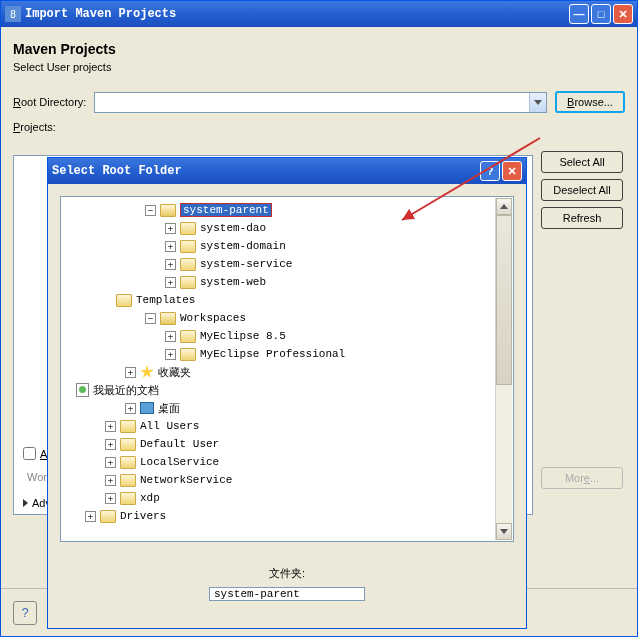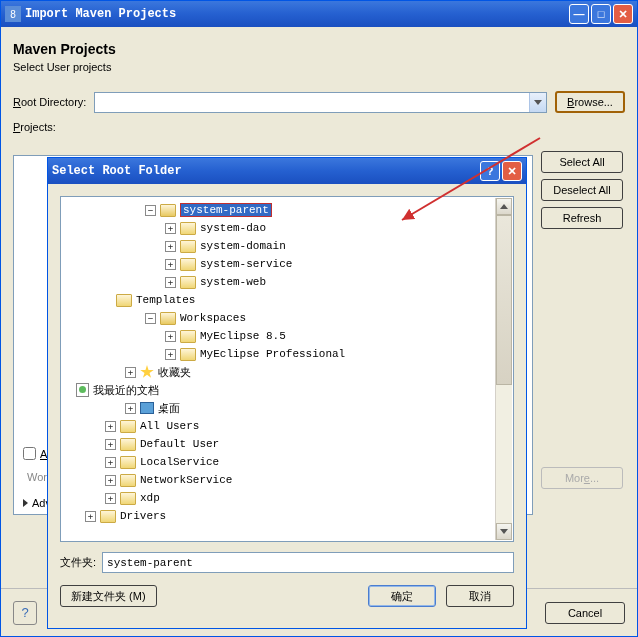--- a/index.html
+++ b/index.html
@@ -17,21 +17,21 @@
 .main-content { padding: 14px 12px; }
 .main-heading { font-size: 14px; font-weight: bold; margin-bottom: 4px; }
 .main-sub { font-size: 11px; margin-bottom: 18px; }
 .form-row { display: flex; align-items: center; margin-bottom: 8px; }
 .form-label { font-size: 11px; }
 .underline { text-decoration: underline; }
 .combo { flex: 1; height: 21px; border: 1px solid #7f9db9; background: white; margin: 0 8px; display: flex; }
 .combo-input { flex: 1; border: none; padding: 0 4px; font-size: 11px; }
 .combo-btn { width: 17px; background: linear-gradient(#e8f0fb, #c5d9f3); border-left: 1px solid #acc4e6; display: flex; align-items: center; justify-content: center; cursor: pointer; }
 .btn { height: 22px; padding: 0 10px; font-size: 11px; background: #ece9d8; border: 1px solid #404040; border-radius: 3px; cursor: pointer; min-width: 70px; }
-.browse-btn { border: 2px solid #a16207; }
+.browse-btn { border: 2px solid #0ea5e9; }
 .side-btns { position: absolute; right: 14px; top: 150px; display: flex; flex-direction: column; gap: 6px; }
 .side-btns .btn { min-width: 82px; }
 .projects-box { position: absolute; left: 12px; top: 154px; width: 520px; height: 360px; background: white; border: 1px solid #7f9db9; }
 .check-row { position: absolute; left: 22px; top: 446px; display: flex; align-items: center; gap: 4px; font-size: 11px; }
 .disabled-text { color: #888; position: absolute; left: 26px; top: 470px; font-size: 11px; }
 .advanced-row { position: absolute; left: 22px; top: 496px; font-size: 11px; }
 .more-btn { position: absolute; right: 14px; top: 466px; min-width: 82px; color: #aaa; border-color: #bbb; }
 .bottom-bar { position: absolute; bottom: 0; left: 0; right: 0; height: 48px; border-top: 1px solid #bbb; display: flex; align-items: center; padding: 0 12px; gap: 10px; }
 .help-circle { width: 24px; height: 24px; border: 1px solid #888; border-radius: 3px; background: #ece9d8; display: flex; align-items: center; justify-content: center; font-size: 13px; color: #3a6db8; cursor: pointer; }
 .bottom-bar .spacer { flex: 1; }
@@ -50,21 +50,21 @@
 .star-icon { width: 14px; height: 14px; background: #ffd040; clip-path: polygon(50% 0%, 61% 35%, 98% 35%, 68% 57%, 79% 91%, 50% 70%, 21% 91%, 32% 57%, 2% 35%, 39% 35%); margin-right: 4px; }
 .doc-icon { width: 13px; height: 14px; background: white; border: 1px solid #888; margin-right: 4px; position: relative; }
 .doc-icon::after { content: ""; position: absolute; top: 2px; left: 2px; width: 7px; height: 7px; background: #5dbb5d; border-radius: 50%; }
 .desk-icon { width: 14px; height: 12px; background: #5aa0d8; border: 1px solid #2a6098; margin-right: 4px; }
 .node-label { font-size: 11px; font-family: "SimSun", "Courier New", monospace; }
 .selected { background: #316ac5; color: white; padding: 0 2px; border: 1px solid #c03030; }
 .annotation { position: absolute; left: 310px; top: 250px; color: #d03030; font-size: 13px; font-family: "SimSun", sans-serif; }
 .scroll-track { position: absolute; right: 1px; top: 1px; bottom: 1px; width: 17px; background: #f1efe2; border-left: 1px solid #d4d0c8; }
 .scroll-btn { height: 17px; background: linear-gradient(#f5f5f0,#dcd8cc); border: 1px solid #bab5a4; display: flex; align-items: center; justify-content: center; font-size: 8px; cursor: pointer; }
 .scroll-thumb { position: absolute; top: 17px; height: 170px; left: 0; right: 0; background: linear-gradient(#eae7db, #d7d2c3); border: 1px solid #bab5a4; cursor: pointer; }
-.folder-row { display: flex; align-items: center; margin-top: 10px; gap: 6px; }
+.folder-row { display: flex; align-items: center; margin-top: 24px; gap: 6px; flex-direction: column; }
 .folder-input { flex: 1; height: 21px; border: 1px solid #7f9db9; background: white; padding: 0 4px; font-size: 11px; font-family: "Courier New", monospace; }
 .dialog-btns { display: flex; justify-content: space-between; margin-top: 12px; align-items: center; }
 .dialog-btns-right { display: flex; gap: 10px; }
 .dialog-btns .btn { min-width: 68px; }
 .ok-btn { border: 1px solid #4a7dd0; box-shadow: 0 0 0 1px #93b7e8 inset; }
 .arrow-svg { position: absolute; left: 390px; top: 130px; z-index: 20; pointer-events: none; }
 .tri-down { width: 0; height: 0; border-left: 4px solid transparent; border-right: 4px solid transparent; border-top: 5px solid #555; }
 .tri-up { width: 0; height: 0; border-left: 4px solid transparent; border-right: 4px solid transparent; border-bottom: 5px solid #555; }
 .tri-right { display: inline-block; width: 0; height: 0; border-top: 4px solid transparent; border-bottom: 4px solid transparent; border-left: 5px solid #333; margin-right: 4px; }
 </style>
@@ -114,21 +114,20 @@
     <input type="checkbox" style="">
     <span><span class="underline">A</span>dd p...</span>
   </div>
   <div class="disabled-text">Workin</div>
   <div class="advanced-row"><span class="tri-right"></span>Advan</div>
   <button class="btn more-btn">Mor<span class="underline">e</span>...</button>
 
   <div class="bottom-bar">
     <div class="help-circle">?</div>
     <div class="spacer"></div>
-    <button class="btn">Cancel</button>
   </div>
 </div>
 
 <svg class="arrow-svg" width="160" height="110">
   <defs>
       <marker id="ah" markerWidth="8" markerHeight="8" refX="6" refY="3" orient="auto">
         <path d="M0,0 L6,3 L0,6 Z" fill="#d03030"></path>
       </marker>
     </defs>
   <line x1="150" y1="8" x2="12" y2="90" stroke="#d03030" stroke-width="2" marker-end="url(#ah)"></line>
@@ -244,23 +243,16 @@
             <div class="tri-down"></div>
           </div>
       </div>
     </div>
 
     <div class="folder-row">
       <span>文件夹:</span>
       <input class="folder-input" value="system-parent" style="">
     </div>
 
-    <div class="dialog-btns">
-      <button class="btn">新建文件夹 (M)</button>
-      <div class="dialog-btns-right">
-        <button class="btn ok-btn">确定</button>
-        <button class="btn">取消</button>
-      </div>
-    </div>
   </div>
 </div>
 
 <div class="annotation">选中system-parent项目</div>
 
 </body></html>

